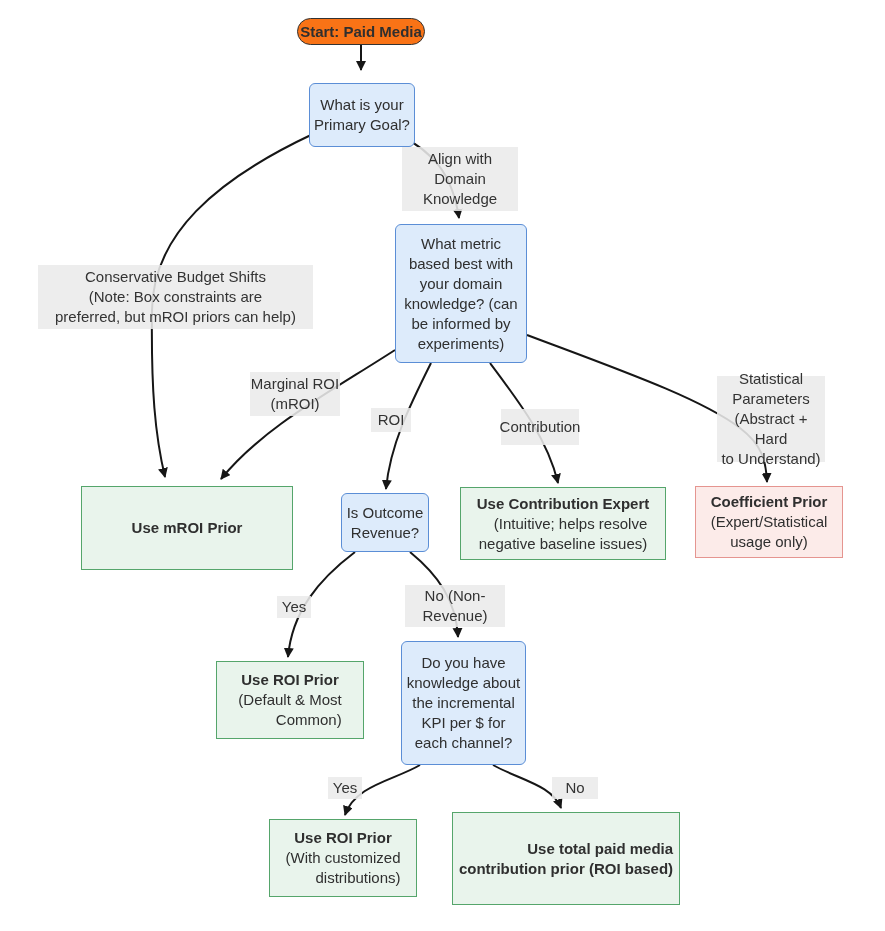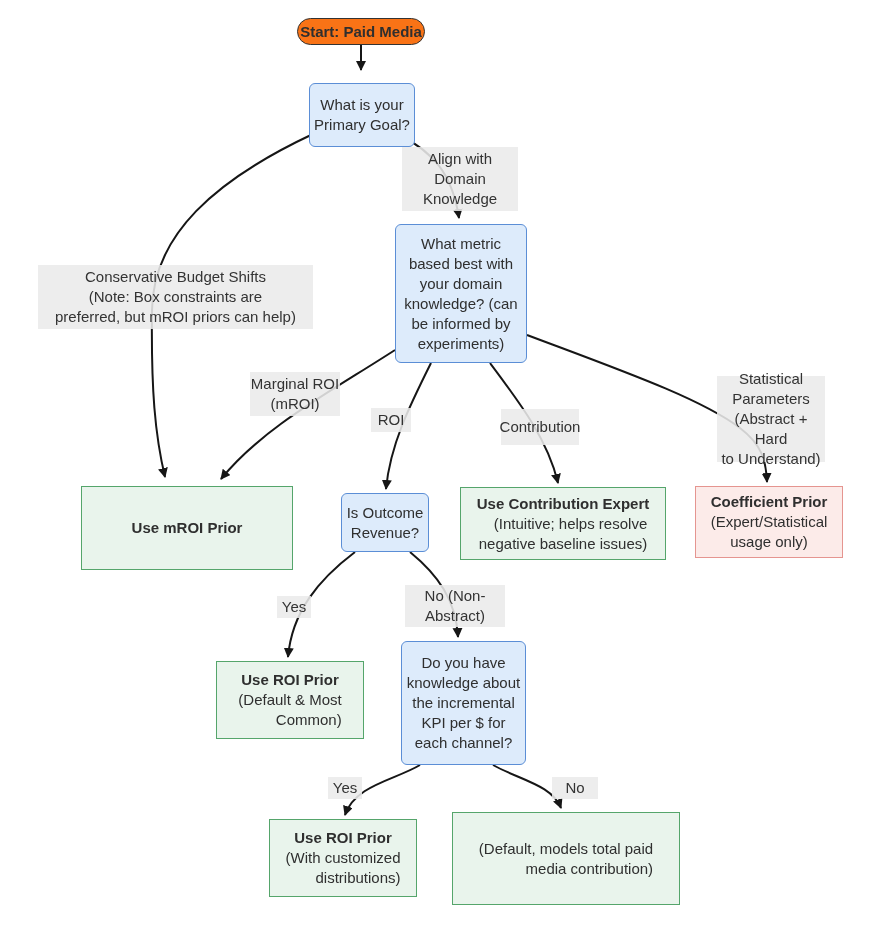--- a/index.html
+++ b/index.html
@@ -119,22 +119,22 @@
 Common)</span>
 </div>
 
 <div class="node result" style="left:269px;top:819px;width:148px;height:78px;">
   <span class="title">Use ROI Prior</span>
   <span class="subtitle">(With customized
 distributions)</span>
 </div>
 
 <div class="node result" style="left:452px;top:812px;width:228px;height:93px;">
-  <span class="subtitle">(Default, models total paid
-media contribution)</span>
+  <span class="title">Use total paid media
+contribution prior (ROI based)</span>
 </div>
 
 <div class="elabel" style="left:402px;top:147px;width:116px;height:64px;">Align with
 Domain
 Knowledge</div>
 
 <div class="elabel" style="left:38px;top:265px;width:275px;height:64px;">Conservative Budget Shifts
 (Note: Box constraints are
 preferred, but mROI priors can help)</div>
 
@@ -146,17 +146,17 @@
 <div class="elabel" style="left:501px;top:409px;width:78px;height:36px;">Contribution</div>
 
 <div class="elabel" style="left:717px;top:376px;width:108px;height:86px;">Statistical
 Parameters
 (Abstract + Hard
 to Understand)</div>
 
 <div class="elabel" style="left:277px;top:596px;width:34px;height:22px;">Yes</div>
 
 <div class="elabel" style="left:405px;top:585px;width:100px;height:42px;">No (Non-
-Abstract)</div>
+Revenue)</div>
 
 <div class="elabel" style="left:328px;top:777px;width:34px;height:22px;">Yes</div>
 
 <div class="elabel" style="left:552px;top:777px;width:46px;height:22px;">No</div>
 
 </body></html>

